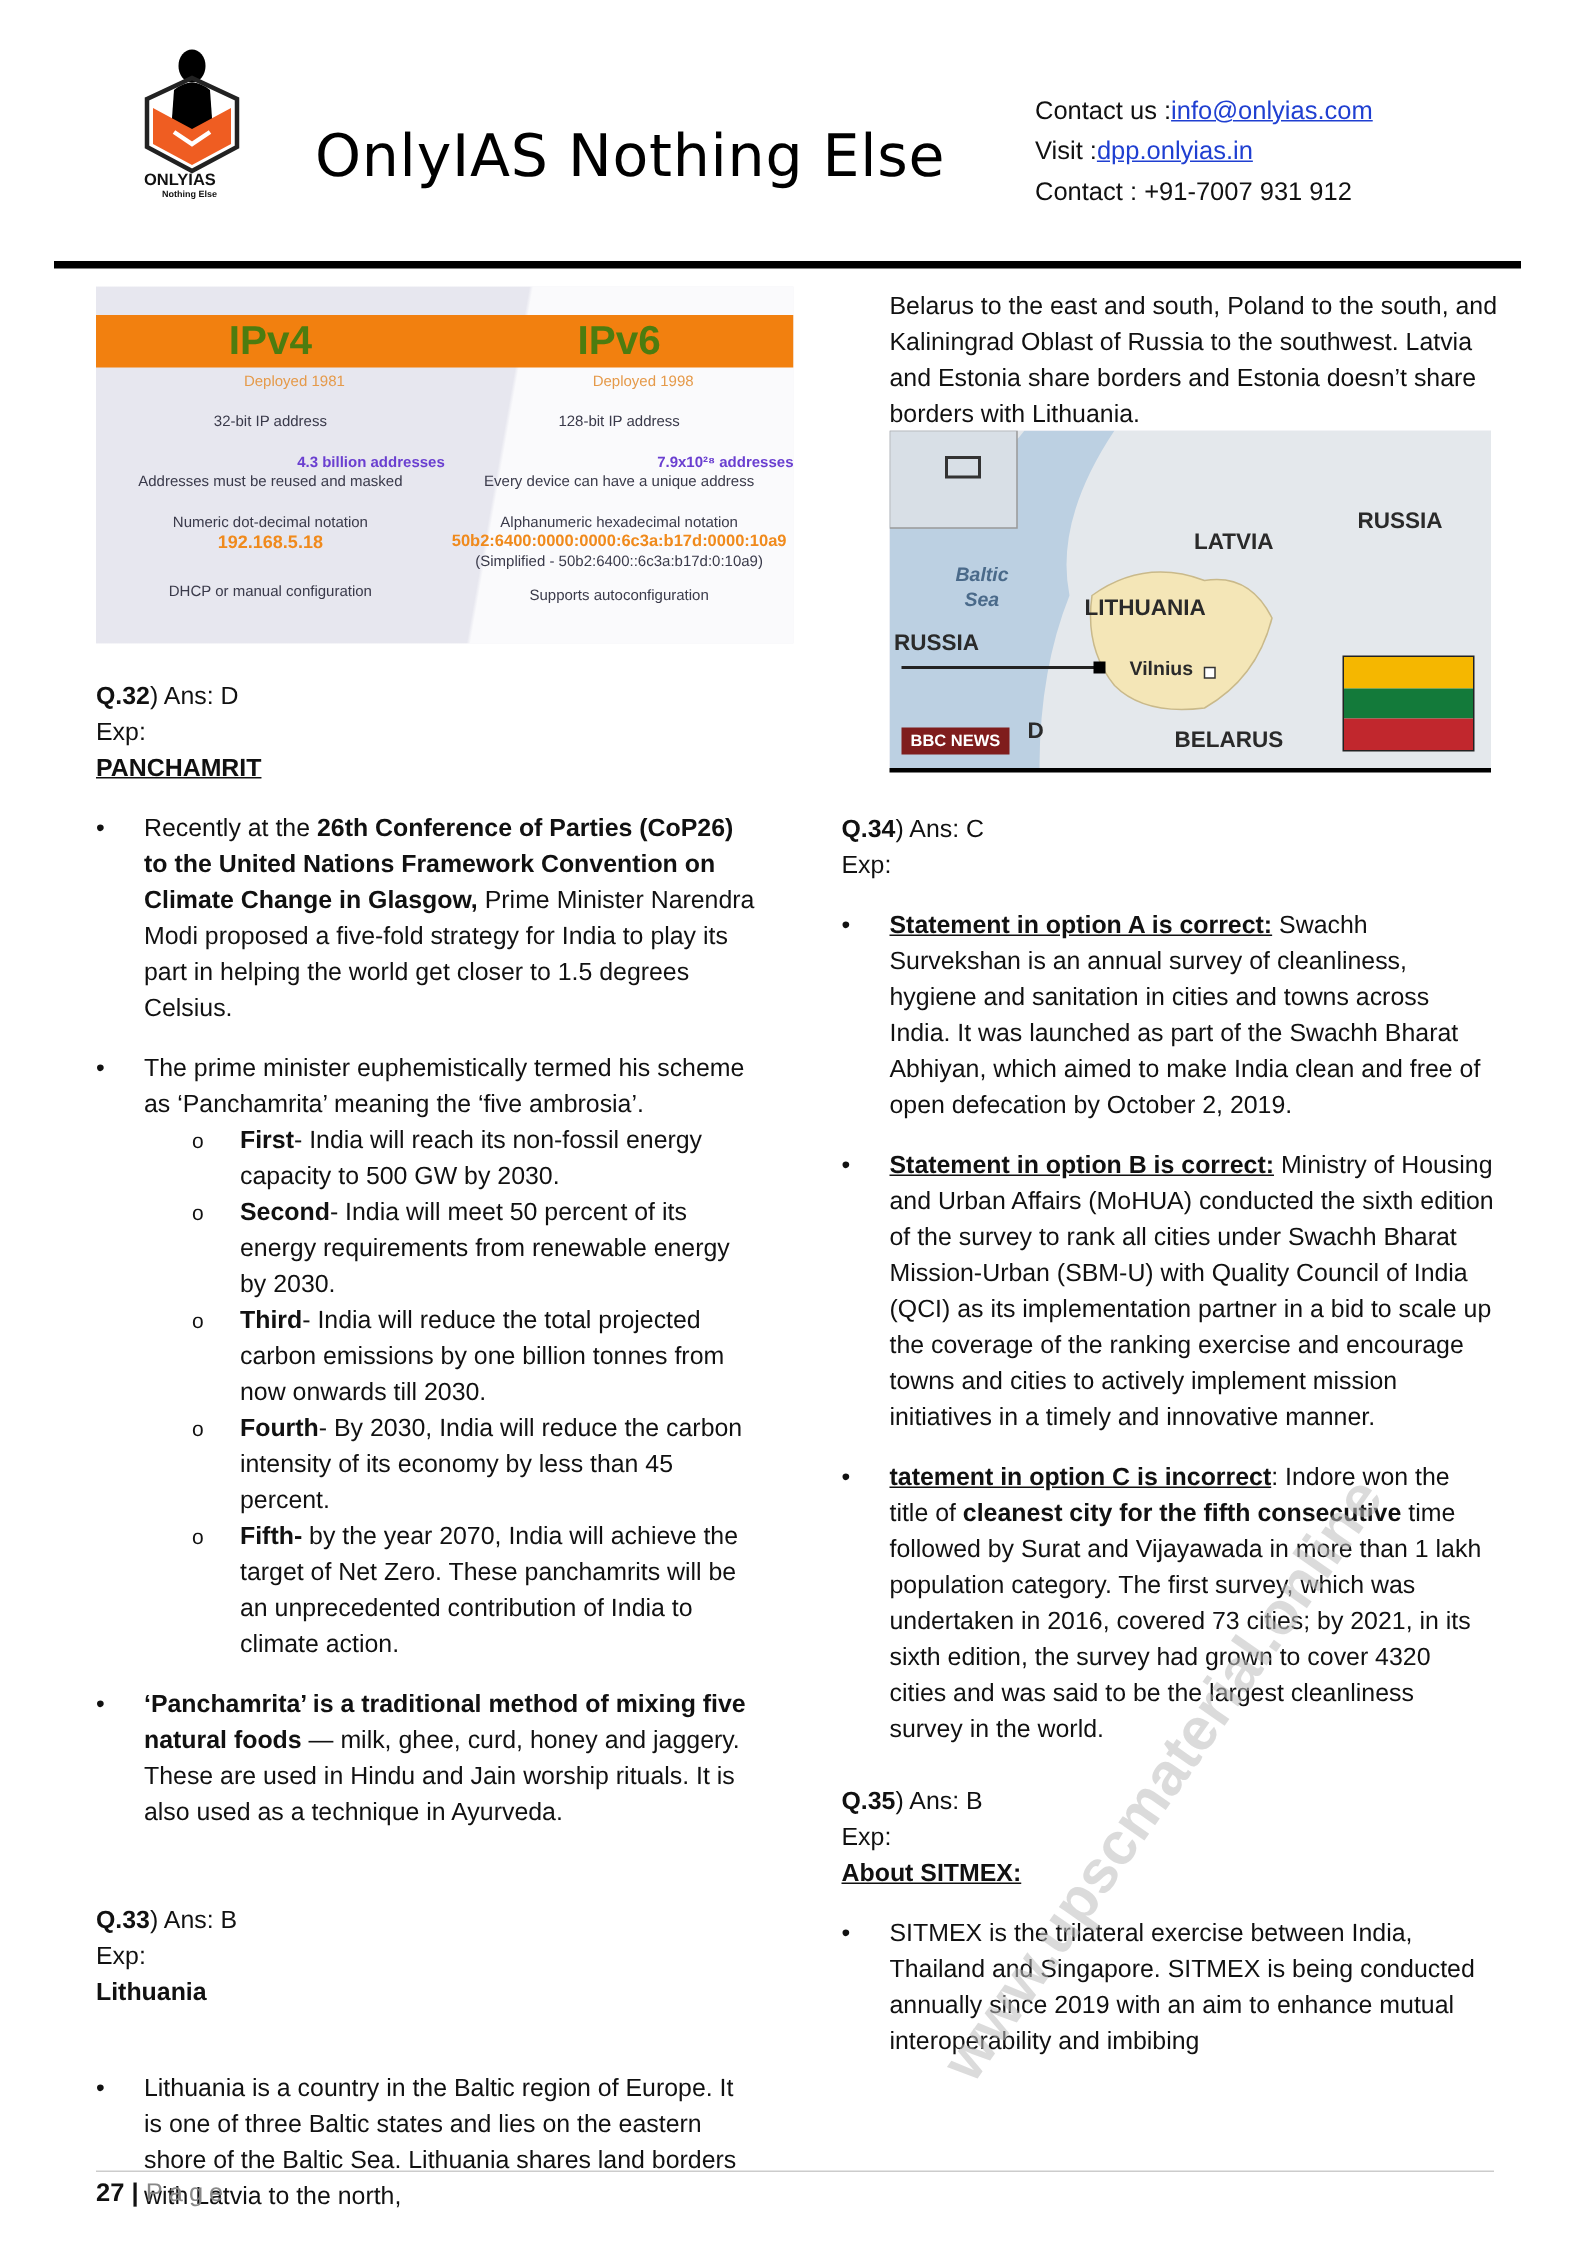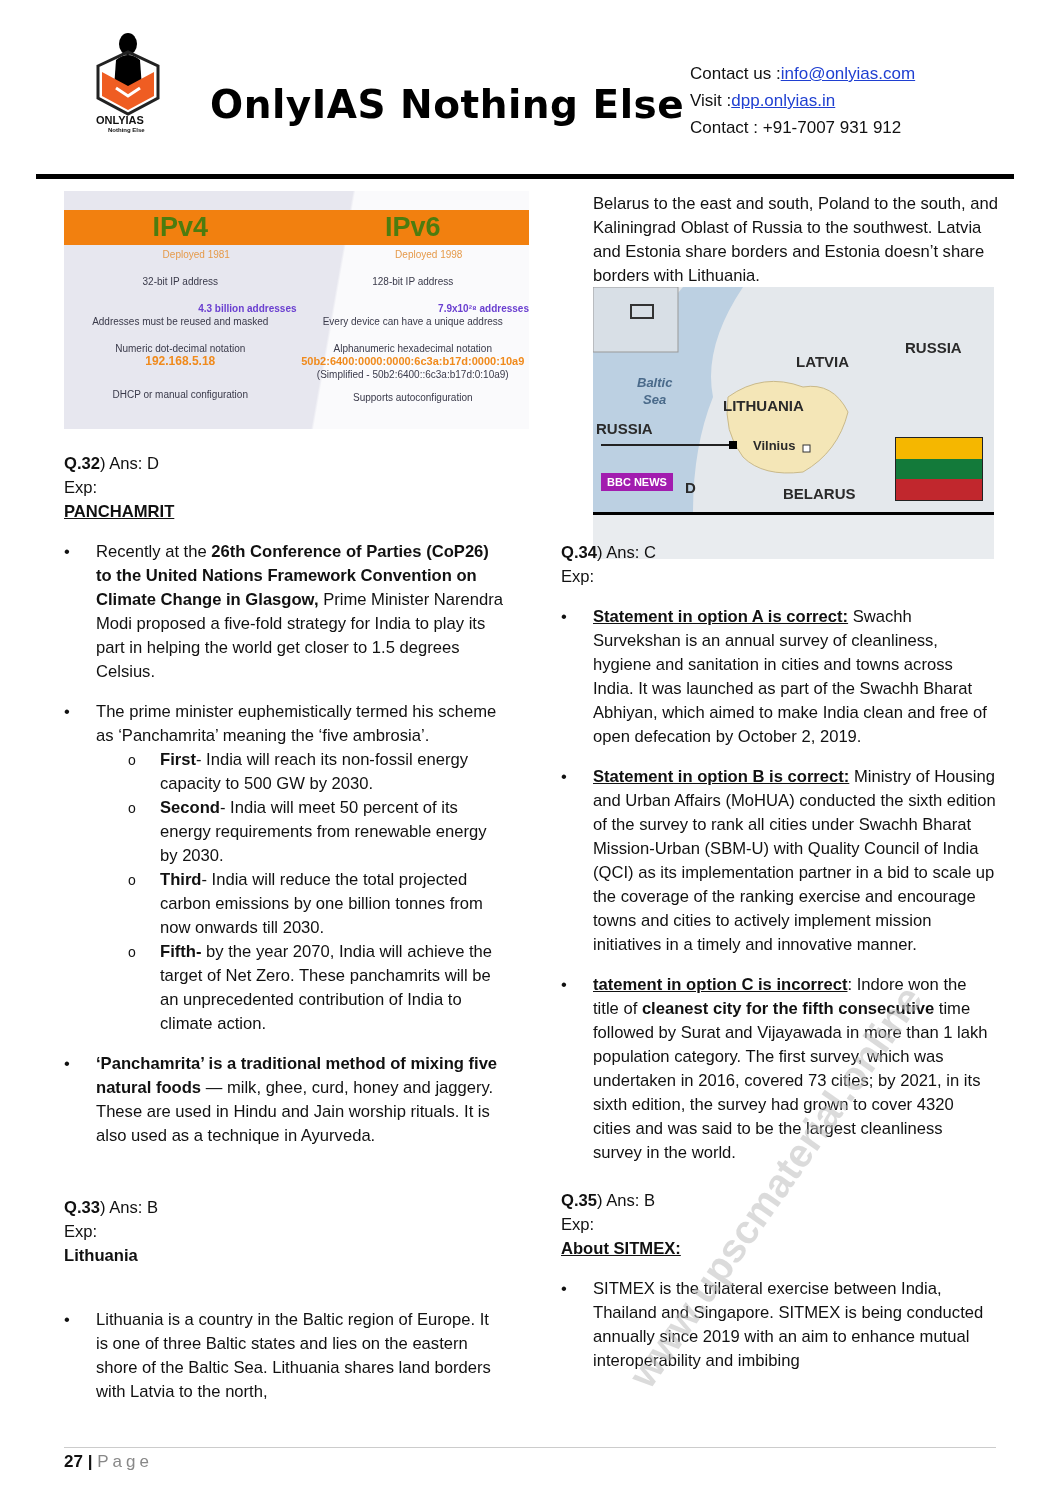--- a/index.html
+++ b/index.html
@@ -2,21 +2,21 @@
 <html><head>
 <meta charset="utf-8">
 <style>
   html, body { margin: 0; padding: 0; background: #ffffff; }
   body { width: 1058px; height: 1497px; position: relative; overflow: hidden;
          font-family: "Liberation Sans", sans-serif; color: #111; }
   .abs { position: absolute; }
 
   
   .logo { left: 90px; top: 30px; width: 76px; height: 106px; }
-  .brand-title { left: 210px; top: 82px; font-family: "DejaVu Sans", sans-serif; font-weight: bold;
+  .brand-title { left: 210px; top: 82px; font-family: "DejaVu Sans", sans-serif; font-weight: normal;
                  font-size: 39px; letter-spacing: 0.5px; color: #000; white-space: nowrap; }
   .contact { left: 690px; top: 60px; width: 280px; text-align: left; font-size: 17px; line-height: 27px; }
   .contact a { color: #1f3fd1; text-decoration: underline; }
   .header-rule { left: 36px; top: 174px; width: 978px; height: 5px; background: #000; }
 
   
   .col { font-size: 16.6px; line-height: 24px; }
   .col-left { left: 64px; top: 452px; width: 440px; }
   .col-right { left: 561px; width: 435px; }
   p { margin: 0; }
@@ -35,26 +35,26 @@
   .ipv-band { position: absolute; left: 0; top: 19px; width: 100%; height: 35px; background: #f2800f; }
   .ipv-col { position: absolute; top: 19px; width: 50%; text-align: center; color: #3a3a4a; font-size: 10px; line-height: 13px; }
   .ipv-col.l { left: 0; } .ipv-col.r { left: 50%; }
   .ipv-h { color: #4d7c0f; font-size: 27px; font-weight: bold; height: 35px; line-height: 35px; }
   .ipv-dep { color: #e59a4a; font-size: 10px; margin-top: 3px; padding-left: 32px; }
   .ipv-row { margin-top: 14px; }
   .purple { color: #6a3fd0; font-weight: bold; text-align: right; }
   .orange { color: #f08a1c; font-weight: bold; font-size: 12px; }
 
   
-  .map { left: 593px; top: 287px; width: 401px; height: 272px; background: #e9ecef; overflow: hidden; }
+  .map { left: 593px; top: 287px; width: 401px; height: 225px; background: #e9ecef; overflow: hidden; }
   .map-rule { left: 593px; top: 512px; width: 401px; height: 3px; background: #000; }
   .map-label { position: absolute; font-weight: bold; color: #2a2a2a; font-size: 15px; }
   .flag { position: absolute; left: 302px; top: 150px; width: 86px; height: 62px; border: 1px solid #222; }
   .flag div { height: 33.33%; }
-  .bbc { position: absolute; left: 8px; top: 186px; background: #a21caf; color: #fff; font-size: 11px; padding: 3px 6px; font-weight: bold; }
+  .bbc { position: absolute; left: 8px; top: 198px; background: #7f1d1d; color: #fff; font-size: 11px; padding: 3px 6px; font-weight: bold; }
 
   
   .footer-rule { left: 64px; top: 1447px; width: 932px; height: 1px; background: #ccc; }
   .footer { left: 64px; top: 1452px; font-size: 17px; }
   .footer .pg { color: #888; letter-spacing: 4px; }
 
   
   .wm { left: 620px; top: 1370px; font-size: 40px; font-weight: bold; color: rgba(190,190,190,0.55);
         transform: rotate(-55deg); transform-origin: left top; white-space: nowrap; }
 </style>
@@ -108,20 +108,21 @@
 
 <div class="abs col col-left">
   <p><span class="b">Q.32</span><span>) Ans: D</span></p>
   <p>Exp:</p>
   <p class="b u">PANCHAMRIT</p>
   <div class="bullet"><span>Recently at the </span><span class="b">26th Conference of Parties (CoP26) to the United Nations Framework Convention on Climate Change in Glasgow,</span><span> Prime Minister Narendra Modi proposed a five-fold strategy for India to play its part in helping the world get closer to 1.5 degrees Celsius.</span></div>
   <div class="bullet">The prime minister euphemistically termed his scheme as ‘Panchamrita’ meaning the ‘five ambrosia’.</div>
   <div class="sub"><span class="b">First</span><span>- India will reach its non-fossil energy capacity to 500 GW by 2030.</span></div>
   <div class="sub"><span class="b">Second</span><span>- India will meet 50 percent of its energy requirements from renewable energy by 2030.</span></div>
   <div class="sub"><span class="b">Third</span><span>- India will reduce the total projected carbon emissions by one billion tonnes from now onwards till 2030.</span></div>
+  <div class="sub"><span class="b">Fourth</span><span>- By 2030, India will reduce the carbon intensity of its economy by less than 45 percent.</span></div>
   <div class="sub"><span class="b">Fifth-</span><span> by the year 2070, India will achieve the target of Net Zero. These panchamrits will be an unprecedented contribution of India to climate action.</span></div>
   <div class="bullet"><span class="b">‘Panchamrita’ is a traditional method of mixing five natural foods</span><span> — milk, ghee, curd, honey and jaggery. These are used in Hindu and Jain worship rituals. It is also used as a technique in Ayurveda.</span></div>
   <div class="gap"></div>
     <div class="gap"></div>
   <p><span class="b">Q.33</span><span>) Ans: B</span></p>
   <p>Exp:</p>
   <p class="b">Lithuania</p>
   <div class="gap"></div>
   <div class="bullet">Lithuania is a country in the Baltic region of Europe. It is one of three Baltic states and lies on the eastern shore of the Baltic Sea. Lithuania shares land borders with Latvia to the north,</div>
 </div>

